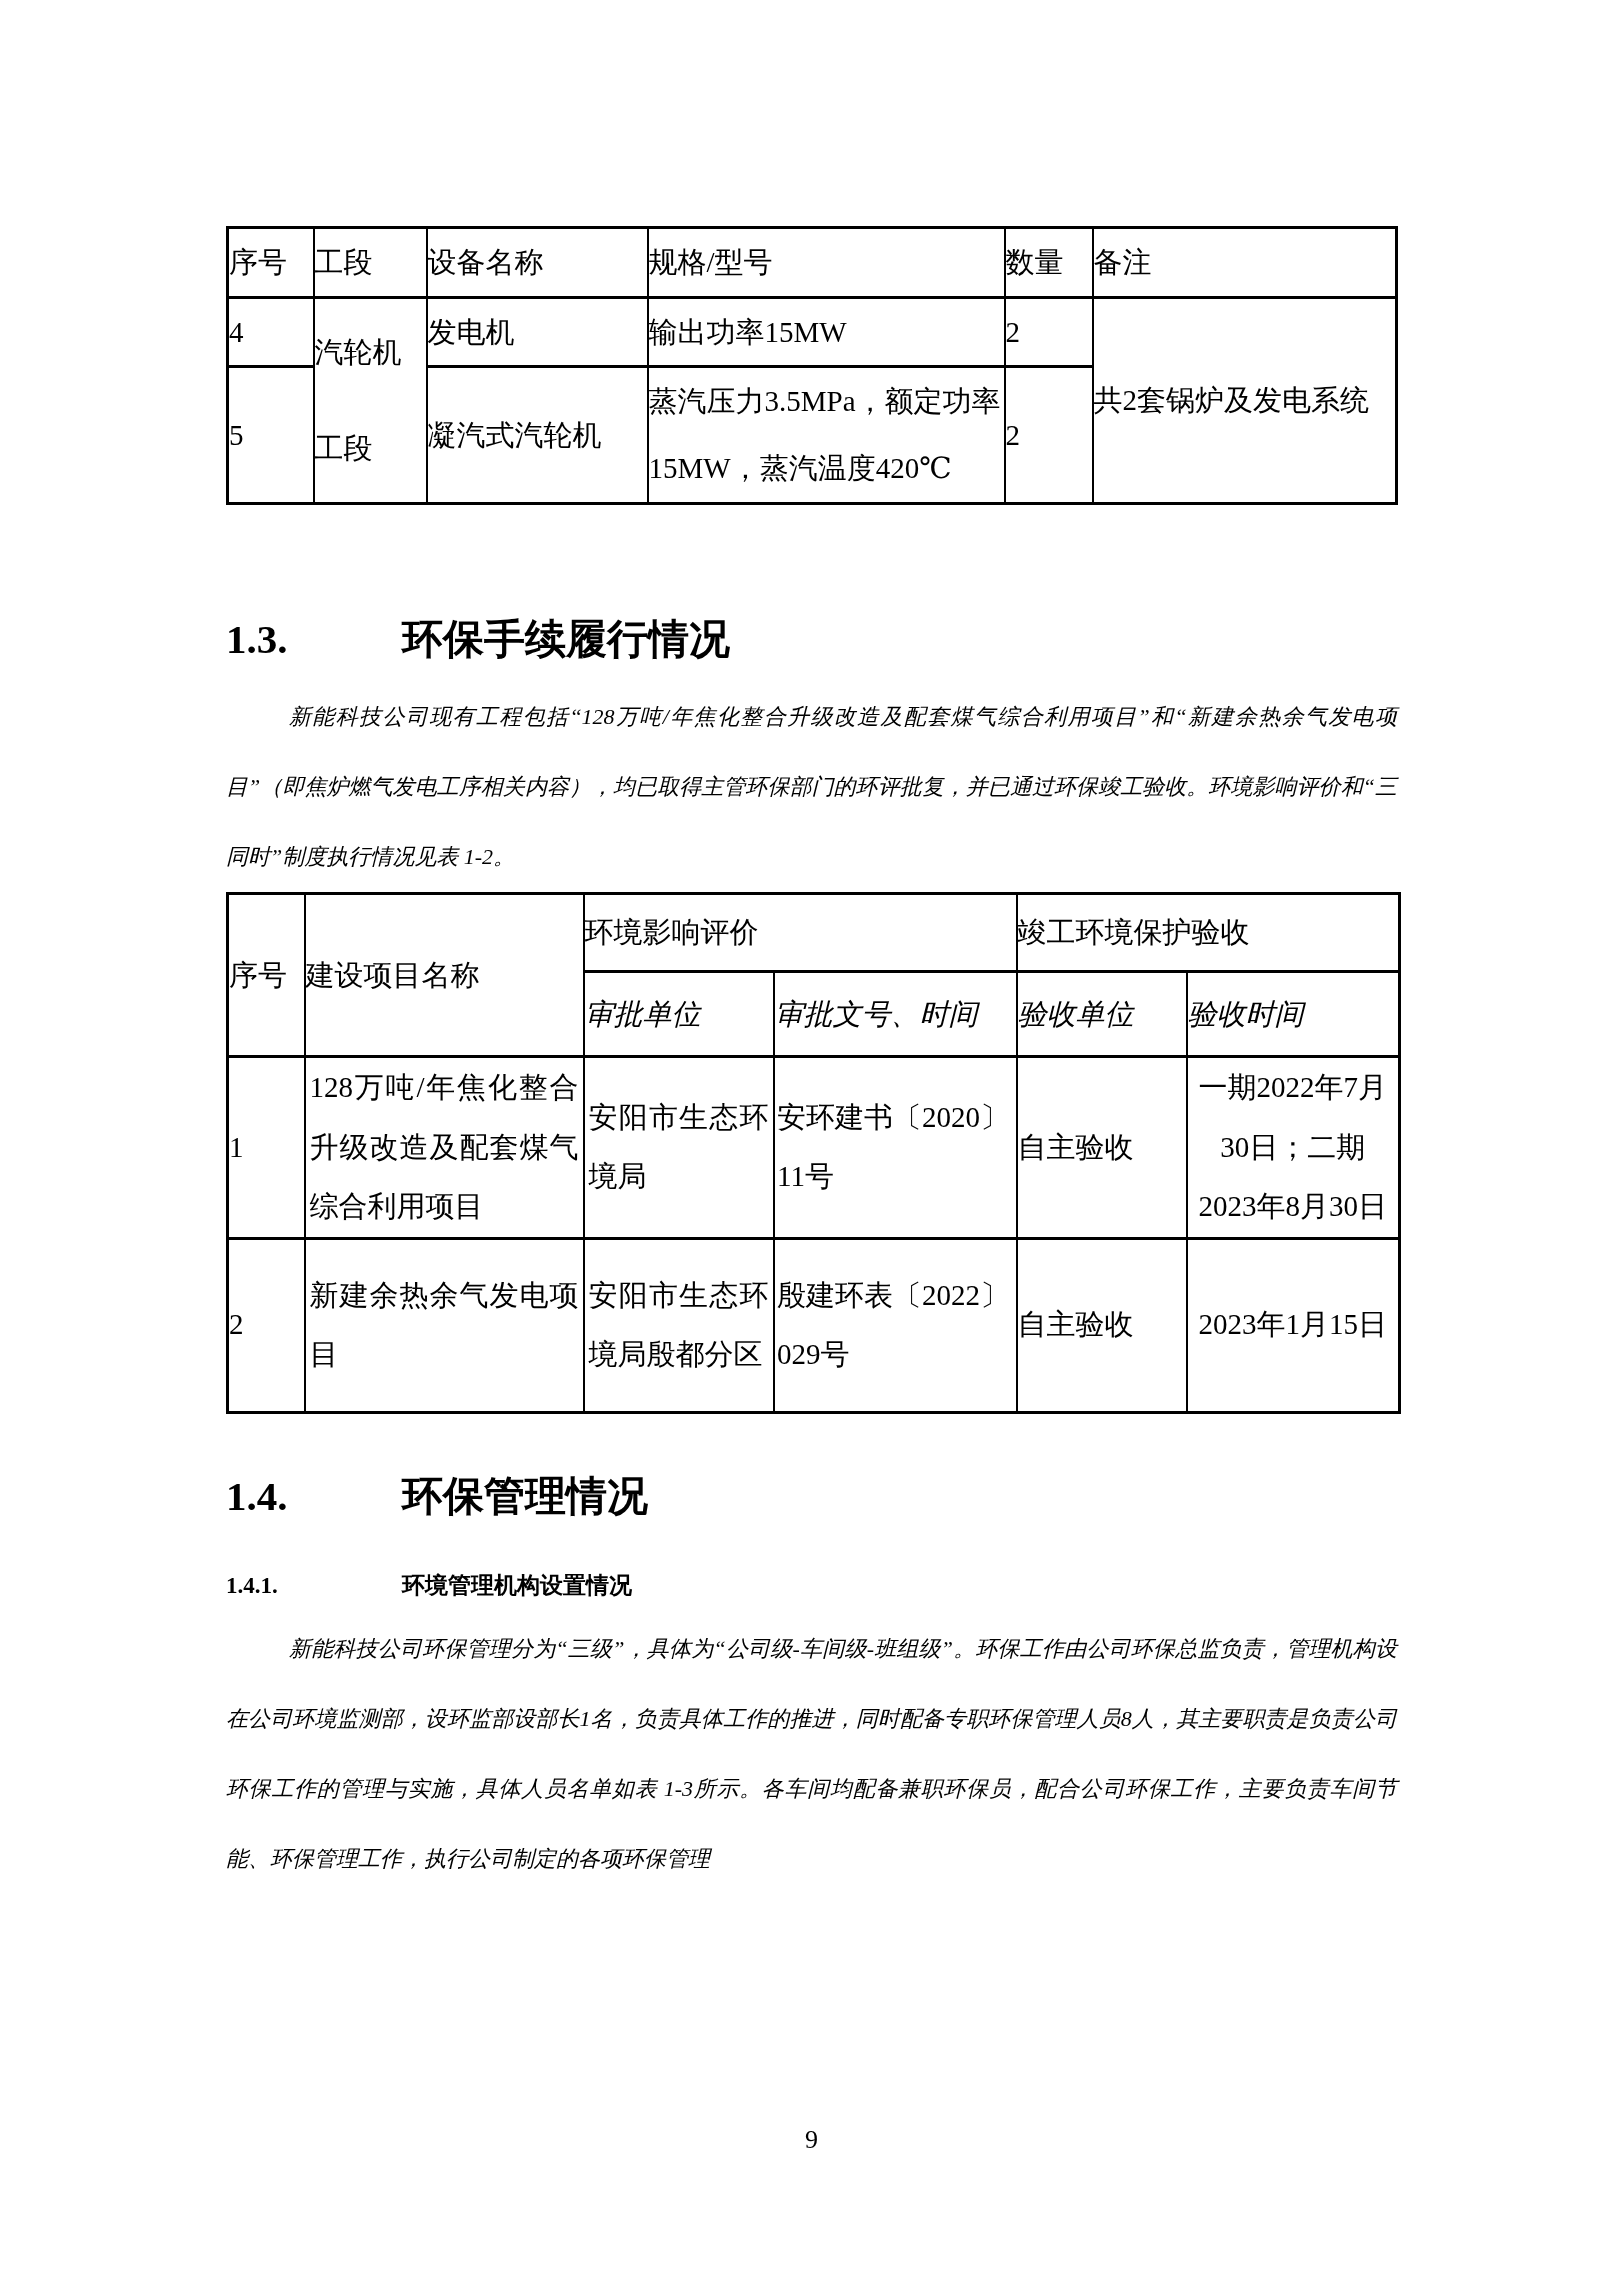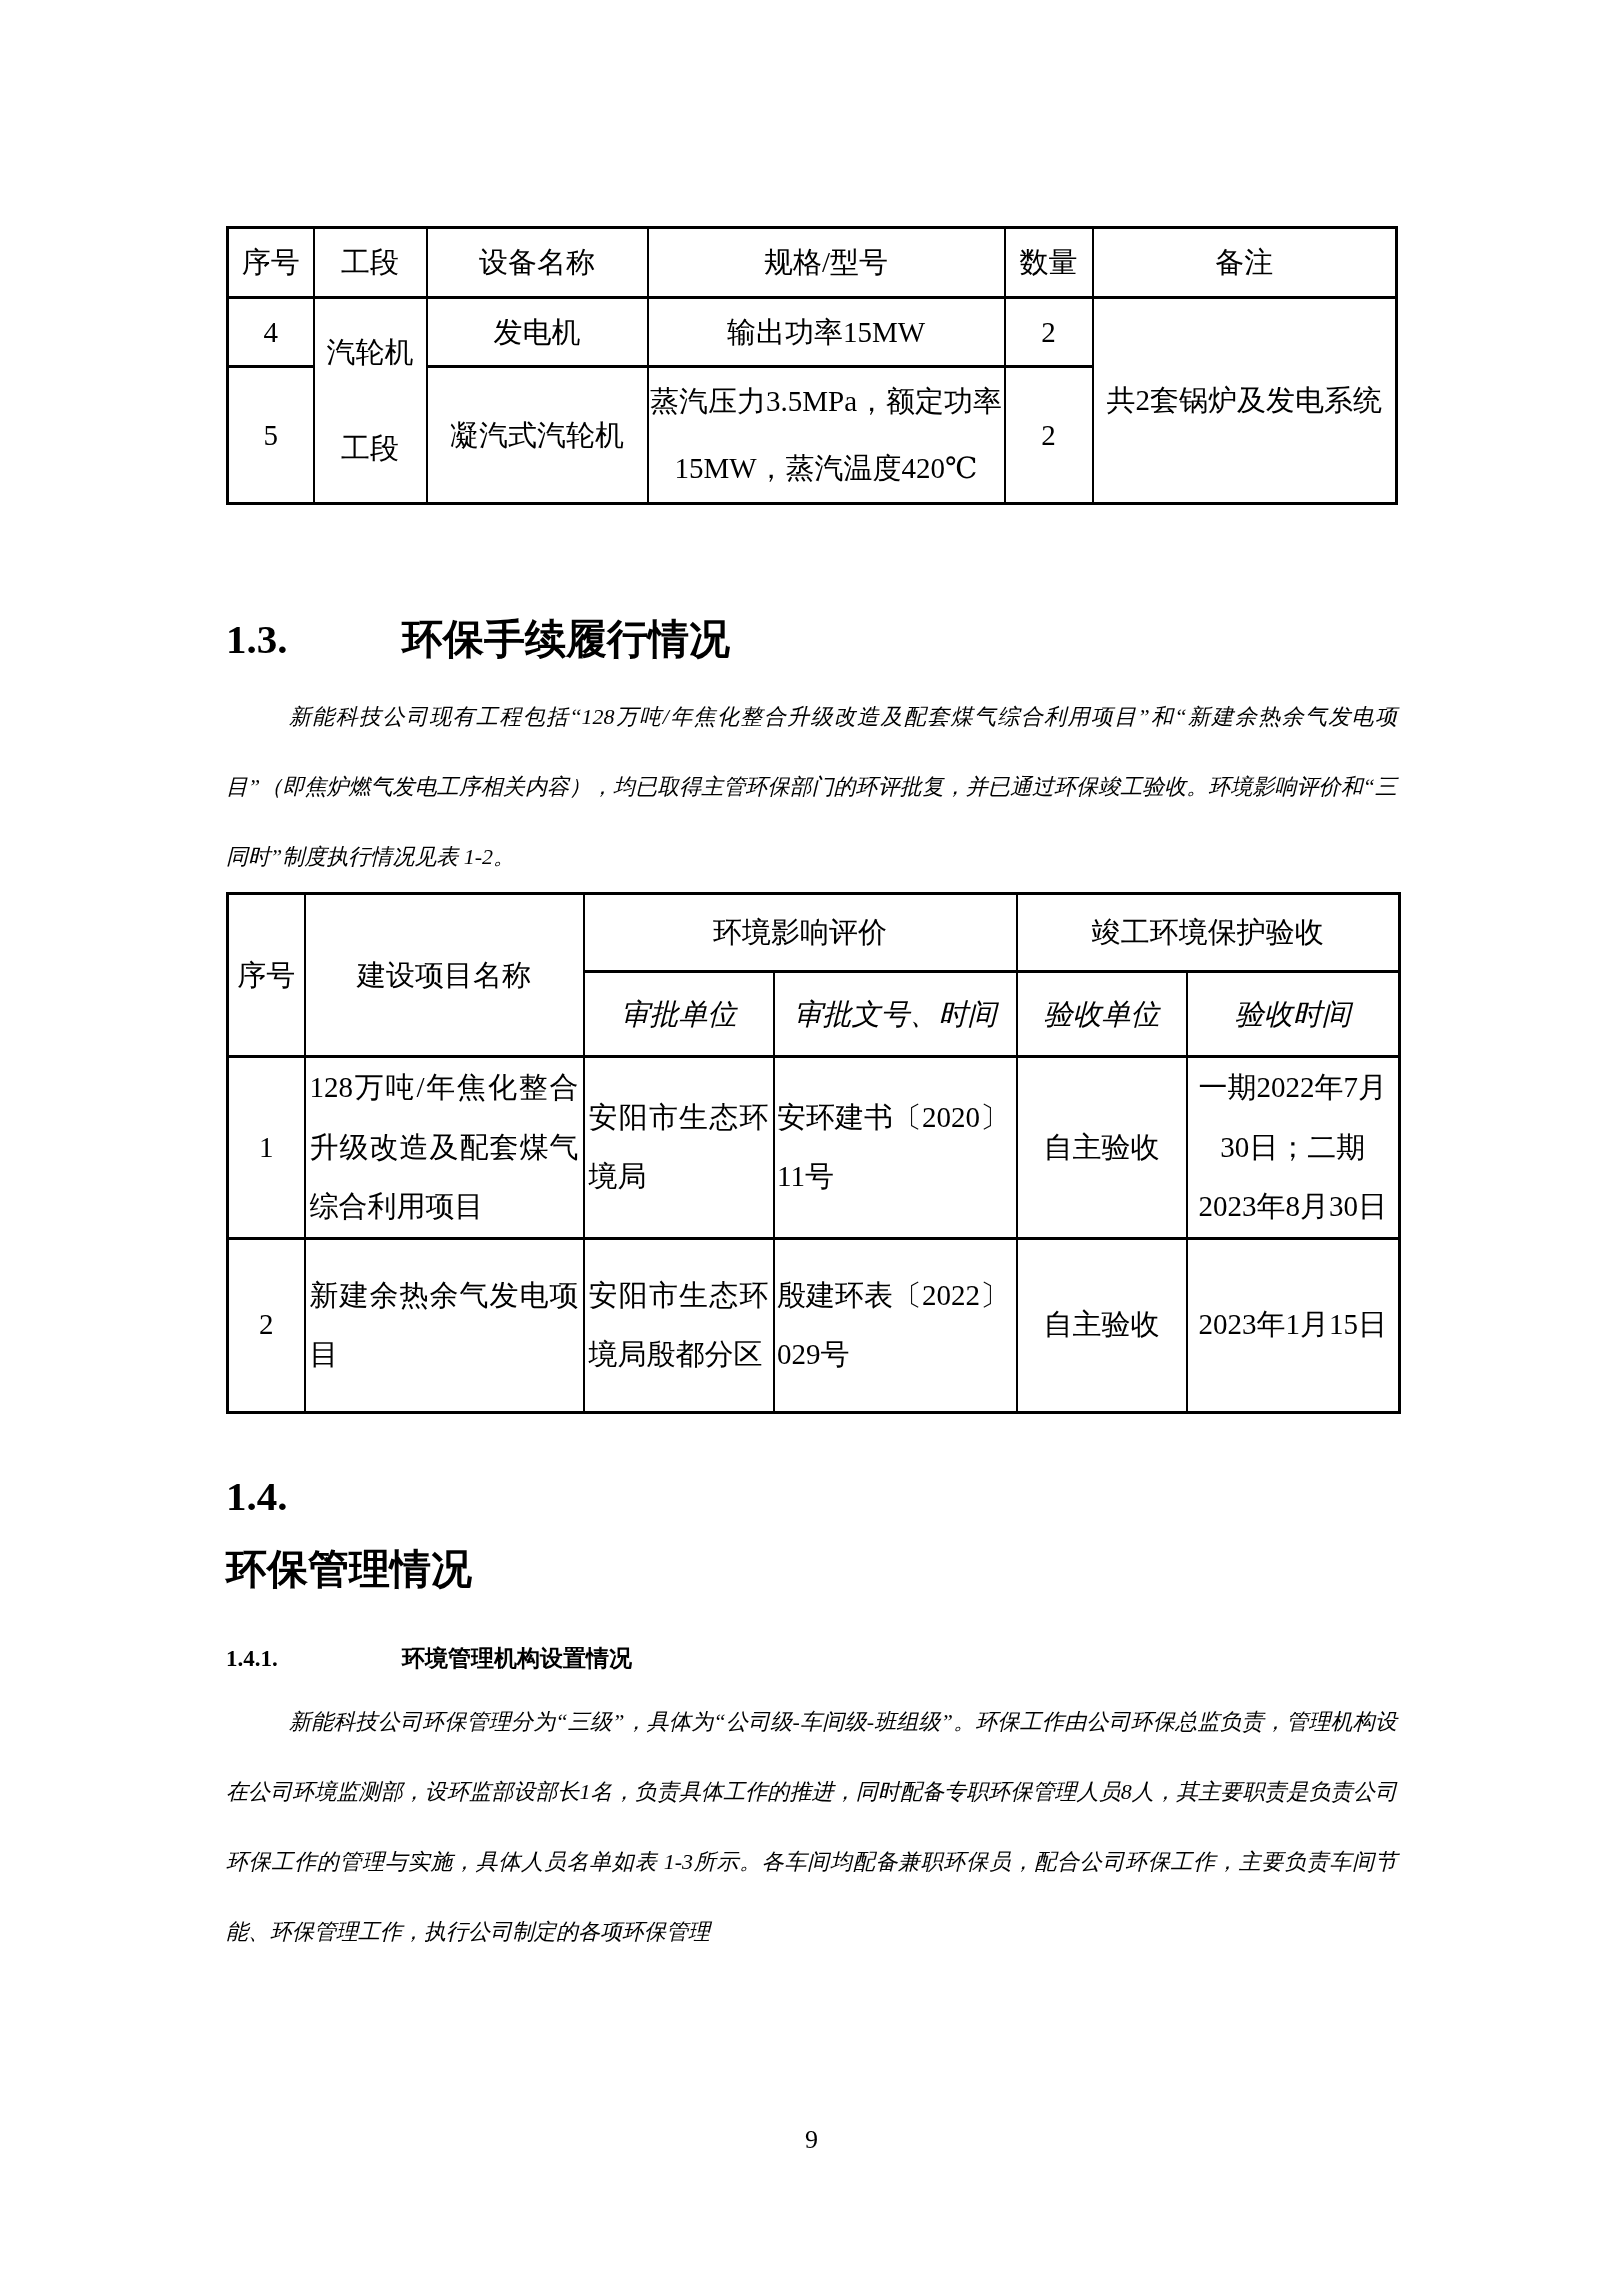--- a/index.html
+++ b/index.html
@@ -6,21 +6,21 @@
   body{
     width:1623px;height:2295px;position:relative;background:#ffffff;color:#000;
     font-family:"Liberation Serif","DejaVu Serif",serif;overflow:hidden;
   }
   .content{padding:226px 226px 0 226px;}
 
   
   table{border-collapse:collapse;table-layout:fixed;width:1171px;}
   th,td{
     border:2px solid #000;border-top-width:3.3px;border-bottom-width:3.3px;
-    font-size:29px;font-weight:normal;text-align:center;vertical-align:middle;
+    font-size:29px;font-weight:normal;text-align:left;vertical-align:middle;
     line-height:2.3;padding:0;word-break:break-word;
   }
   table{border:3.3px solid #000;}
 
   
   .eq .r-head th{height:65px;}
   .eq .r-4 td{height:65px;}
   .eq .r-5 td{height:132px;}
   .eq .merged-section div{line-height:1.25;}
   .eq .merged-section div + div{margin-top:60px;}
@@ -33,21 +33,21 @@
   .t12 td{line-height:2.05;}
   .t12 .al{text-align:left;padding:0 3.9px;text-align:justify;}
   .t12 .al-doc{text-align:left;padding:0 2.6px;}
   .t12 .al-time{text-align:center;padding:0 3.9px;}
 
   
   .heading{display:flex;font-weight:bold;align-items:baseline;gap:24px;}
   .heading .hnum{width:152px;flex:none;}
   .h-level1{font-size:41px;line-height:1.2;margin:110px 0 0 0;}
   .h-level2{font-size:23px;line-height:1.2;margin:51px 0 0 0;}
-  #h14{margin-top:58px;flex-direction:column;}
+  #h14{margin-top:58px;}
 
   
   .para{
     font-size:22px;line-height:70px;text-align:justify;
     text-indent:63px;margin:18.3px 0 0 0;font-style:italic;
   }
   #para2{margin-top:14.4px;}
 
   
   .tbl-caption{

